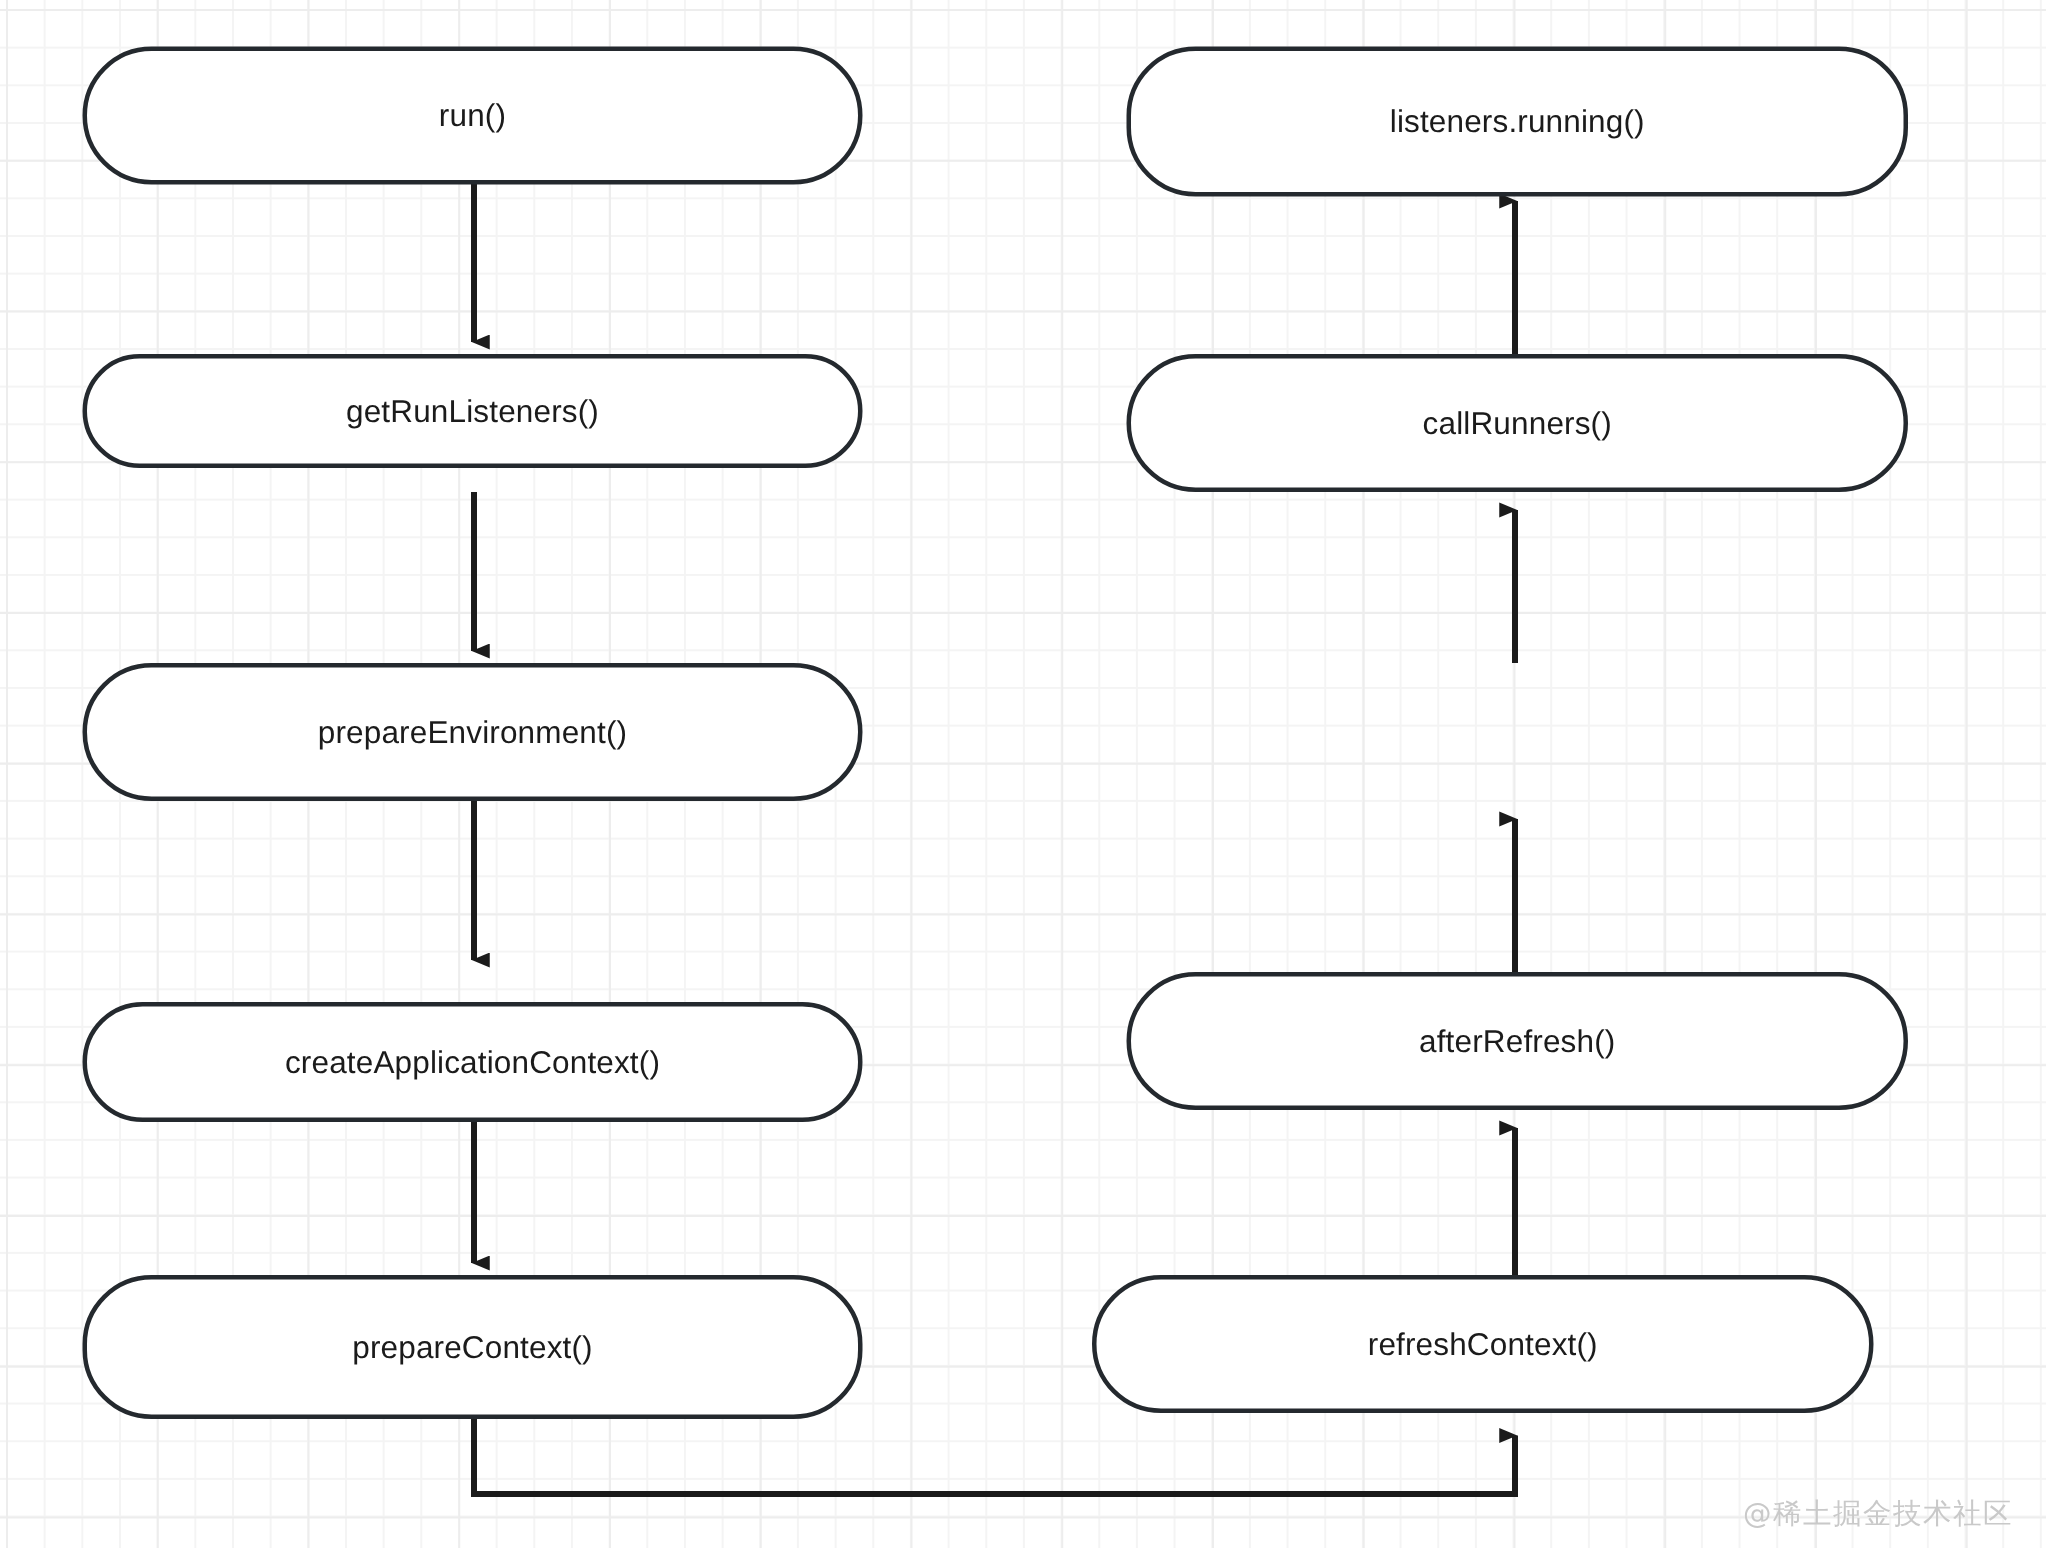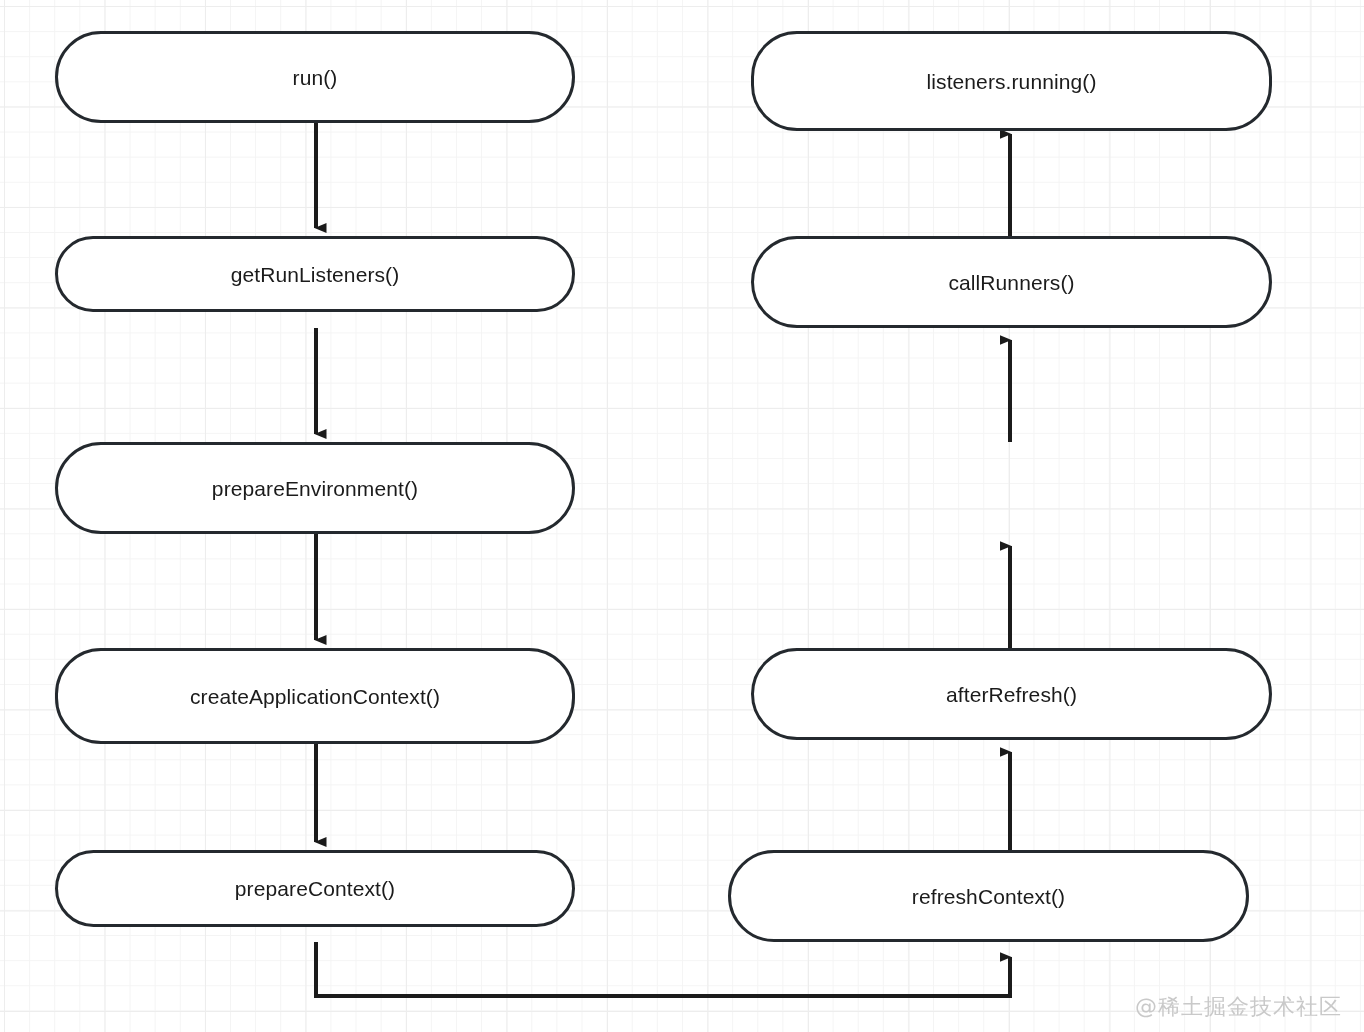--- a/index.html
+++ b/index.html
@@ -53,21 +53,21 @@
   }
   .node-label {
     display: block;
     line-height: 1;
   }
   #watermark {
     position: absolute;
     right: 22px;
     bottom: 10px;
     color: #c9c9c9;
-    font-size: 22px;
+    font-size: 19px;
     letter-spacing: 1px;
     font-family: "DejaVu Sans", sans-serif;
     user-select: none;
   }
 </style>
 </head>
 <body>
 
 <div id="canvas">
 
@@ -99,25 +99,25 @@
   </div>
 
   <div class="node" style="left:55px; top:236px; width:520px; height:76px;">
     <span class="node-label">getRunListeners()</span>
   </div>
 
   <div class="node" style="left:55px; top:442px; width:520px; height:92px;">
     <span class="node-label">prepareEnvironment()</span>
   </div>
 
-  <div class="node" style="left:55px; top:648px; width:520px; height:96px;">
+  <div class="node" style="left:55px; top:668px; width:520px; height:80px;">
     <span class="node-label">createApplicationContext()</span>
   </div>
 
-  <div class="node" style="left:55px; top:850px; width:520px; height:77px;justify-content:center;">
+  <div class="node" style="left:55px; top:850px; width:520px; height:96px;justify-content:center;">
     <span class="node-label">prepareContext()</span>
   </div>
 
   <div class="node" style="left:751px; top:31px; width:521px; height:100px;">
     <span class="node-label">listeners.running()</span>
   </div>
 
   <div class="node" style="left:751px; top:236px; width:521px; height:92px;">
     <span class="node-label">callRunners()</span>
   </div>

